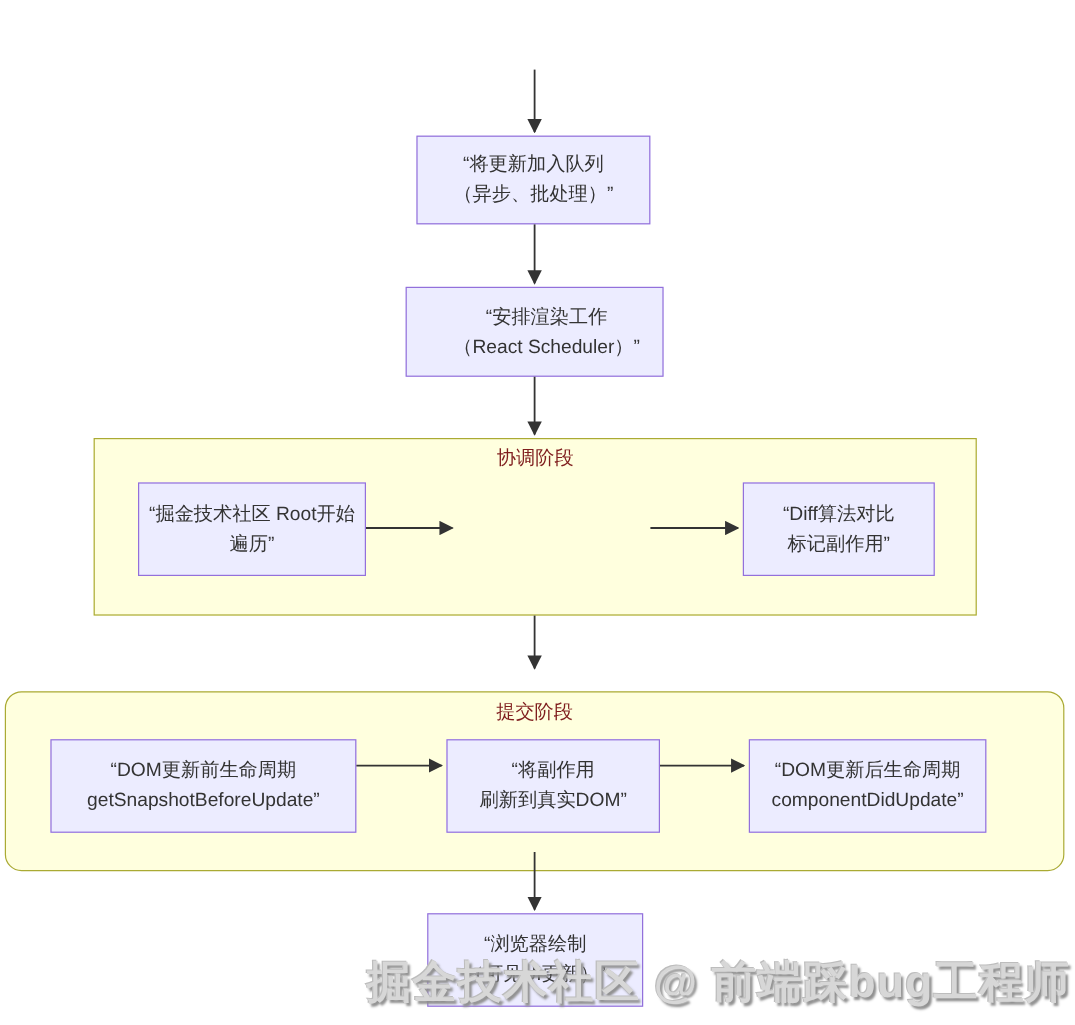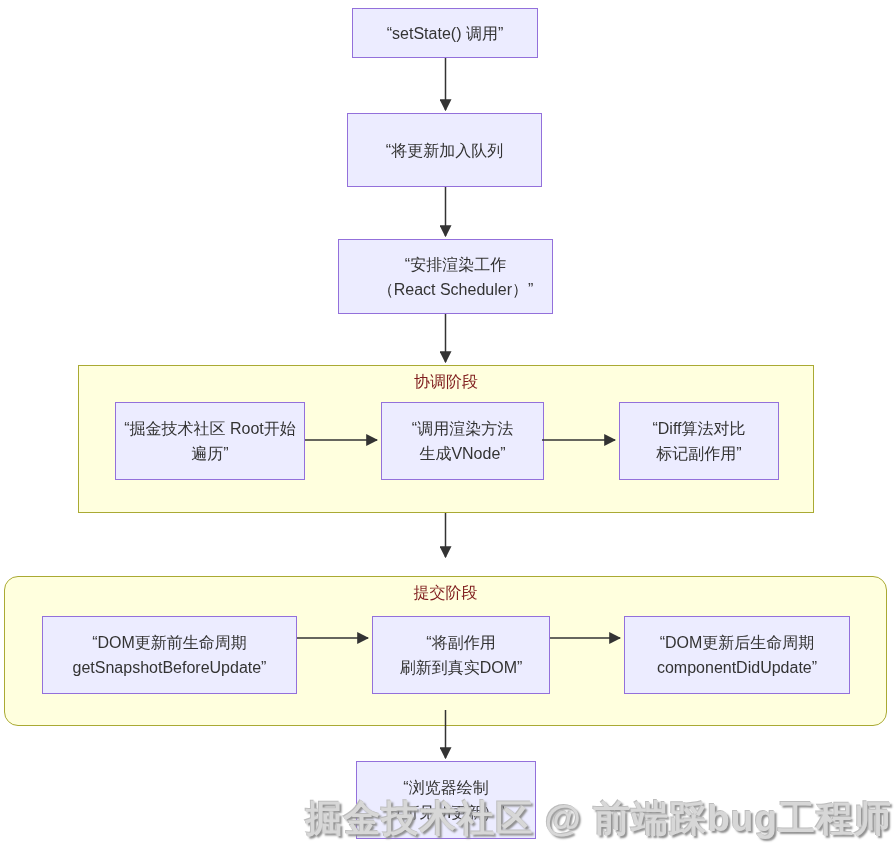--- a/index.html
+++ b/index.html
@@ -67,53 +67,47 @@
   #n-setstate  { left: 352px; top: 8px;   width: 186px; height: 50px; }
   #n-queue     { left: 347px; top: 113px; width: 195px; height: 74px; }
   #n-schedule  { left: 338px; top: 239px; width: 215px; height: 75px; padding-left: 20px; }
   #sg-reconcile{ left: 78px;  top: 365px; width: 736px; height: 148px; }
   #n-fiber     { left: 36px;  top: 36px;  width: 190px; height: 78px; }
   #n-render    { left: 302px; top: 36px;  width: 163px; height: 78px; }
   #n-diff      { left: 540px; top: 36px;  width: 160px; height: 78px; }
   #sg-commit   { left: 4px;   top: 576px; width: 883px; height: 150px; border-radius: 14px; }
   #n-snapshot  { left: 37px;  top: 39px;  width: 255px; height: 78px; }
   #n-flush     { left: 367px; top: 39px;  width: 178px; height: 78px; }
-  #n-didupdate { left: 619px; top: 39px;  width: 226px; height: 78px; }
+  #n-didupdate { left: 619px; top: 39px;  width: 198px; height: 78px; }
   #n-paint     { left: 356px; top: 761px; width: 180px; height: 78px; }
 </style>
 </head>
 <body>
 
 <div class="canvas">
 
-  <div class="node" id="n-setstate">
-    <div>“setState() 调用”</div>
-  </div>
 
   <div class="node" id="n-queue">
     <div>“将更新加入队列</div>
+    <div>（异步、批处理）”</div>
   </div>
 
   <div class="node" id="n-schedule">
     <div>“安排渲染工作</div>
     <div>（React Scheduler）”</div>
   </div>
 
   <div class="subgraph" id="sg-reconcile">
     <div class="subgraph-title">协调阶段</div>
 
     <div class="node" id="n-fiber">
       <div>“掘金技术社区 Root开始</div>
       <div>遍历”</div>
     </div>
 
-    <div class="node" id="n-render">
-      <div>“调用渲染方法</div>
-      <div>生成VNode”</div>
-    </div>
 
     <div class="node" id="n-diff">
       <div>“Diff算法对比</div>
       <div>标记副作用”</div>
     </div>
   </div>
 
   <div class="subgraph" id="sg-commit">
     <div class="subgraph-title">提交阶段</div>
 

